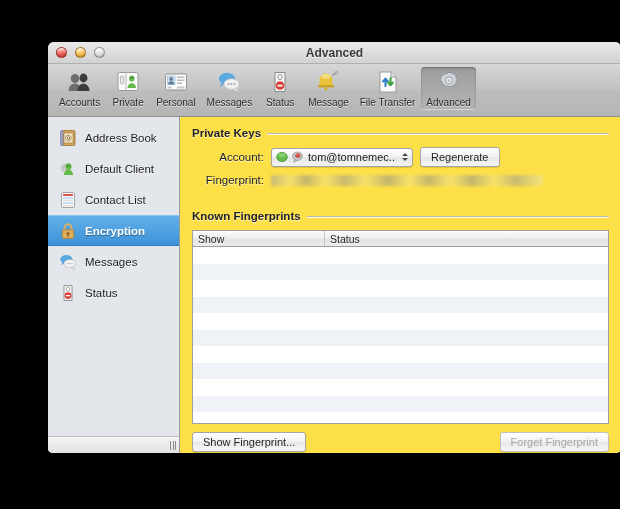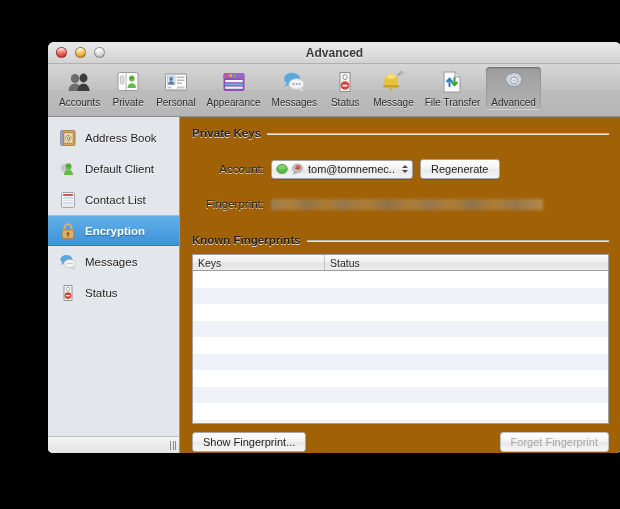--- a/index.html
+++ b/index.html
@@ -109,33 +109,33 @@
     display: flex; align-items: center; justify-content: flex-end;
     padding-right: 3px;
   }
   .grip { display: flex; gap: 1.5px; }
   .grip i { display: block; width: 1px; height: 9px; background: #8d8d8d; }
 
   
   .main {
     flex: 1; padding: 10px 12px 0 12px; min-width: 0;
     display: flex; flex-direction: column;
-    background: #a16207;
+    background: #fde047;
   }
 
   .group-head {
     display: flex; align-items: center; gap: 6px; margin-bottom: 8px;
   }
   .group-title {
     font-size: 11.5px; font-weight: bold; color: #222;
     text-shadow: 0 1px 0 rgba(255,255,255,0.8); white-space: nowrap;
   }
   .rule { flex: 1; height: 1px; background: #b9b9b9; box-shadow: 0 1px 0 rgba(255,255,255,0.8); }
 
-  .field-row { display: flex; align-items: center; gap: 7px; margin-bottom: 7px; padding-left: 6px; margin-top: 12px; }
+  .field-row { display: flex; align-items: center; gap: 7px; margin-bottom: 7px; padding-left: 6px; }
   .field-label {
     font-size: 11.5px; color: #222; text-align: right;
     width: 66px; flex: 0 0 66px;
     text-shadow: 0 1px 0 rgba(255,255,255,0.75);
   }
 
   
   .popup {
     position: relative; display: flex; align-items: center; gap: 4px;
     height: 19px; width: 142px; padding: 0 16px 0 4px;
@@ -264,35 +264,20 @@
             <rect x="14" y="7.5" width="7.5" height="1.5" fill="#b9b9b9"></rect>
             <rect x="14" y="10.5" width="7.5" height="1.5" fill="#b9b9b9"></rect>
             <rect x="14" y="13.5" width="5" height="1.5" fill="#b9b9b9"></rect>
             <rect x="4.5" y="17.5" width="4" height="2" fill="#c6c6c6"></rect>
             <rect x="14" y="17.5" width="7.5" height="2" fill="#c6c6c6"></rect>
           </svg>
         </span>
         <span class="tb-label">Personal</span>
       </div>
 
-      <div class="tb-item">
-        <span class="tb-icon">
-          <svg viewBox="0 0 26 26" width="26" height="26">
-            <rect x="2.5" y="4" width="21" height="18" rx="2" fill="#8a4fb8"></rect>
-            <rect x="2.5" y="4" width="21" height="5.5" rx="2" fill="#9e63c9"></rect>
-            <circle cx="6" cy="6.7" r="1.4" fill="#e8554f"></circle>
-            <circle cx="9.8" cy="6.7" r="1.4" fill="#f0b43c"></circle>
-            <circle cx="13.6" cy="6.7" r="1.4" fill="#68bb4c"></circle>
-            <rect x="4.2" y="11" width="17.6" height="2.2" fill="#f2f2f2"></rect>
-            <rect x="4.2" y="14.3" width="17.6" height="2.2" fill="#6fa8dd"></rect>
-            <rect x="4.2" y="17.6" width="17.6" height="2.2" fill="#f2f2f2"></rect>
-          </svg>
-        </span>
-        <span class="tb-label">Appearance</span>
-      </div>
 
       <div class="tb-item">
         <span class="tb-icon">
           <svg viewBox="0 0 26 26" width="26" height="26">
             <ellipse cx="11" cy="9.5" rx="8" ry="5.8" fill="#59a8e0"></ellipse>
             <path d="M6 13.5l-2.6 4 5-2z" fill="#59a8e0"></path>
             <ellipse cx="15.5" cy="15" rx="7.5" ry="5.2" fill="#f2f2f2" stroke="#c5c5c5" stroke-width="0.7"></ellipse>
             <path d="M20 18.8l2.6 3.6-4.8-1.8z" fill="#f2f2f2" stroke="#c5c5c5" stroke-width="0.7"></path>
             <circle cx="12.5" cy="15" r="0.9" fill="#9a9a9a"></circle>
             <circle cx="15.5" cy="15" r="0.9" fill="#9a9a9a"></circle>
@@ -494,21 +479,21 @@
           <span class="fingerprint-blur"></span>
         </div>
 
         <div class="group-head" style="margin-top:17px;">
           <span class="group-title">Known Fingerprints</span>
           <span class="rule"></span>
         </div>
 
         <div class="table-wrap">
           <div class="thead">
-            <div class="th name">Keys</div>
+            <div class="th name">Show</div>
             <div class="th status">Status</div>
           </div>
           <div class="tbody">
             <div class="trow odd"></div>
             <div class="trow even"></div>
             <div class="trow odd"></div>
             <div class="trow even"></div>
             <div class="trow odd"></div>
             <div class="trow even"></div>
             <div class="trow odd"></div>

